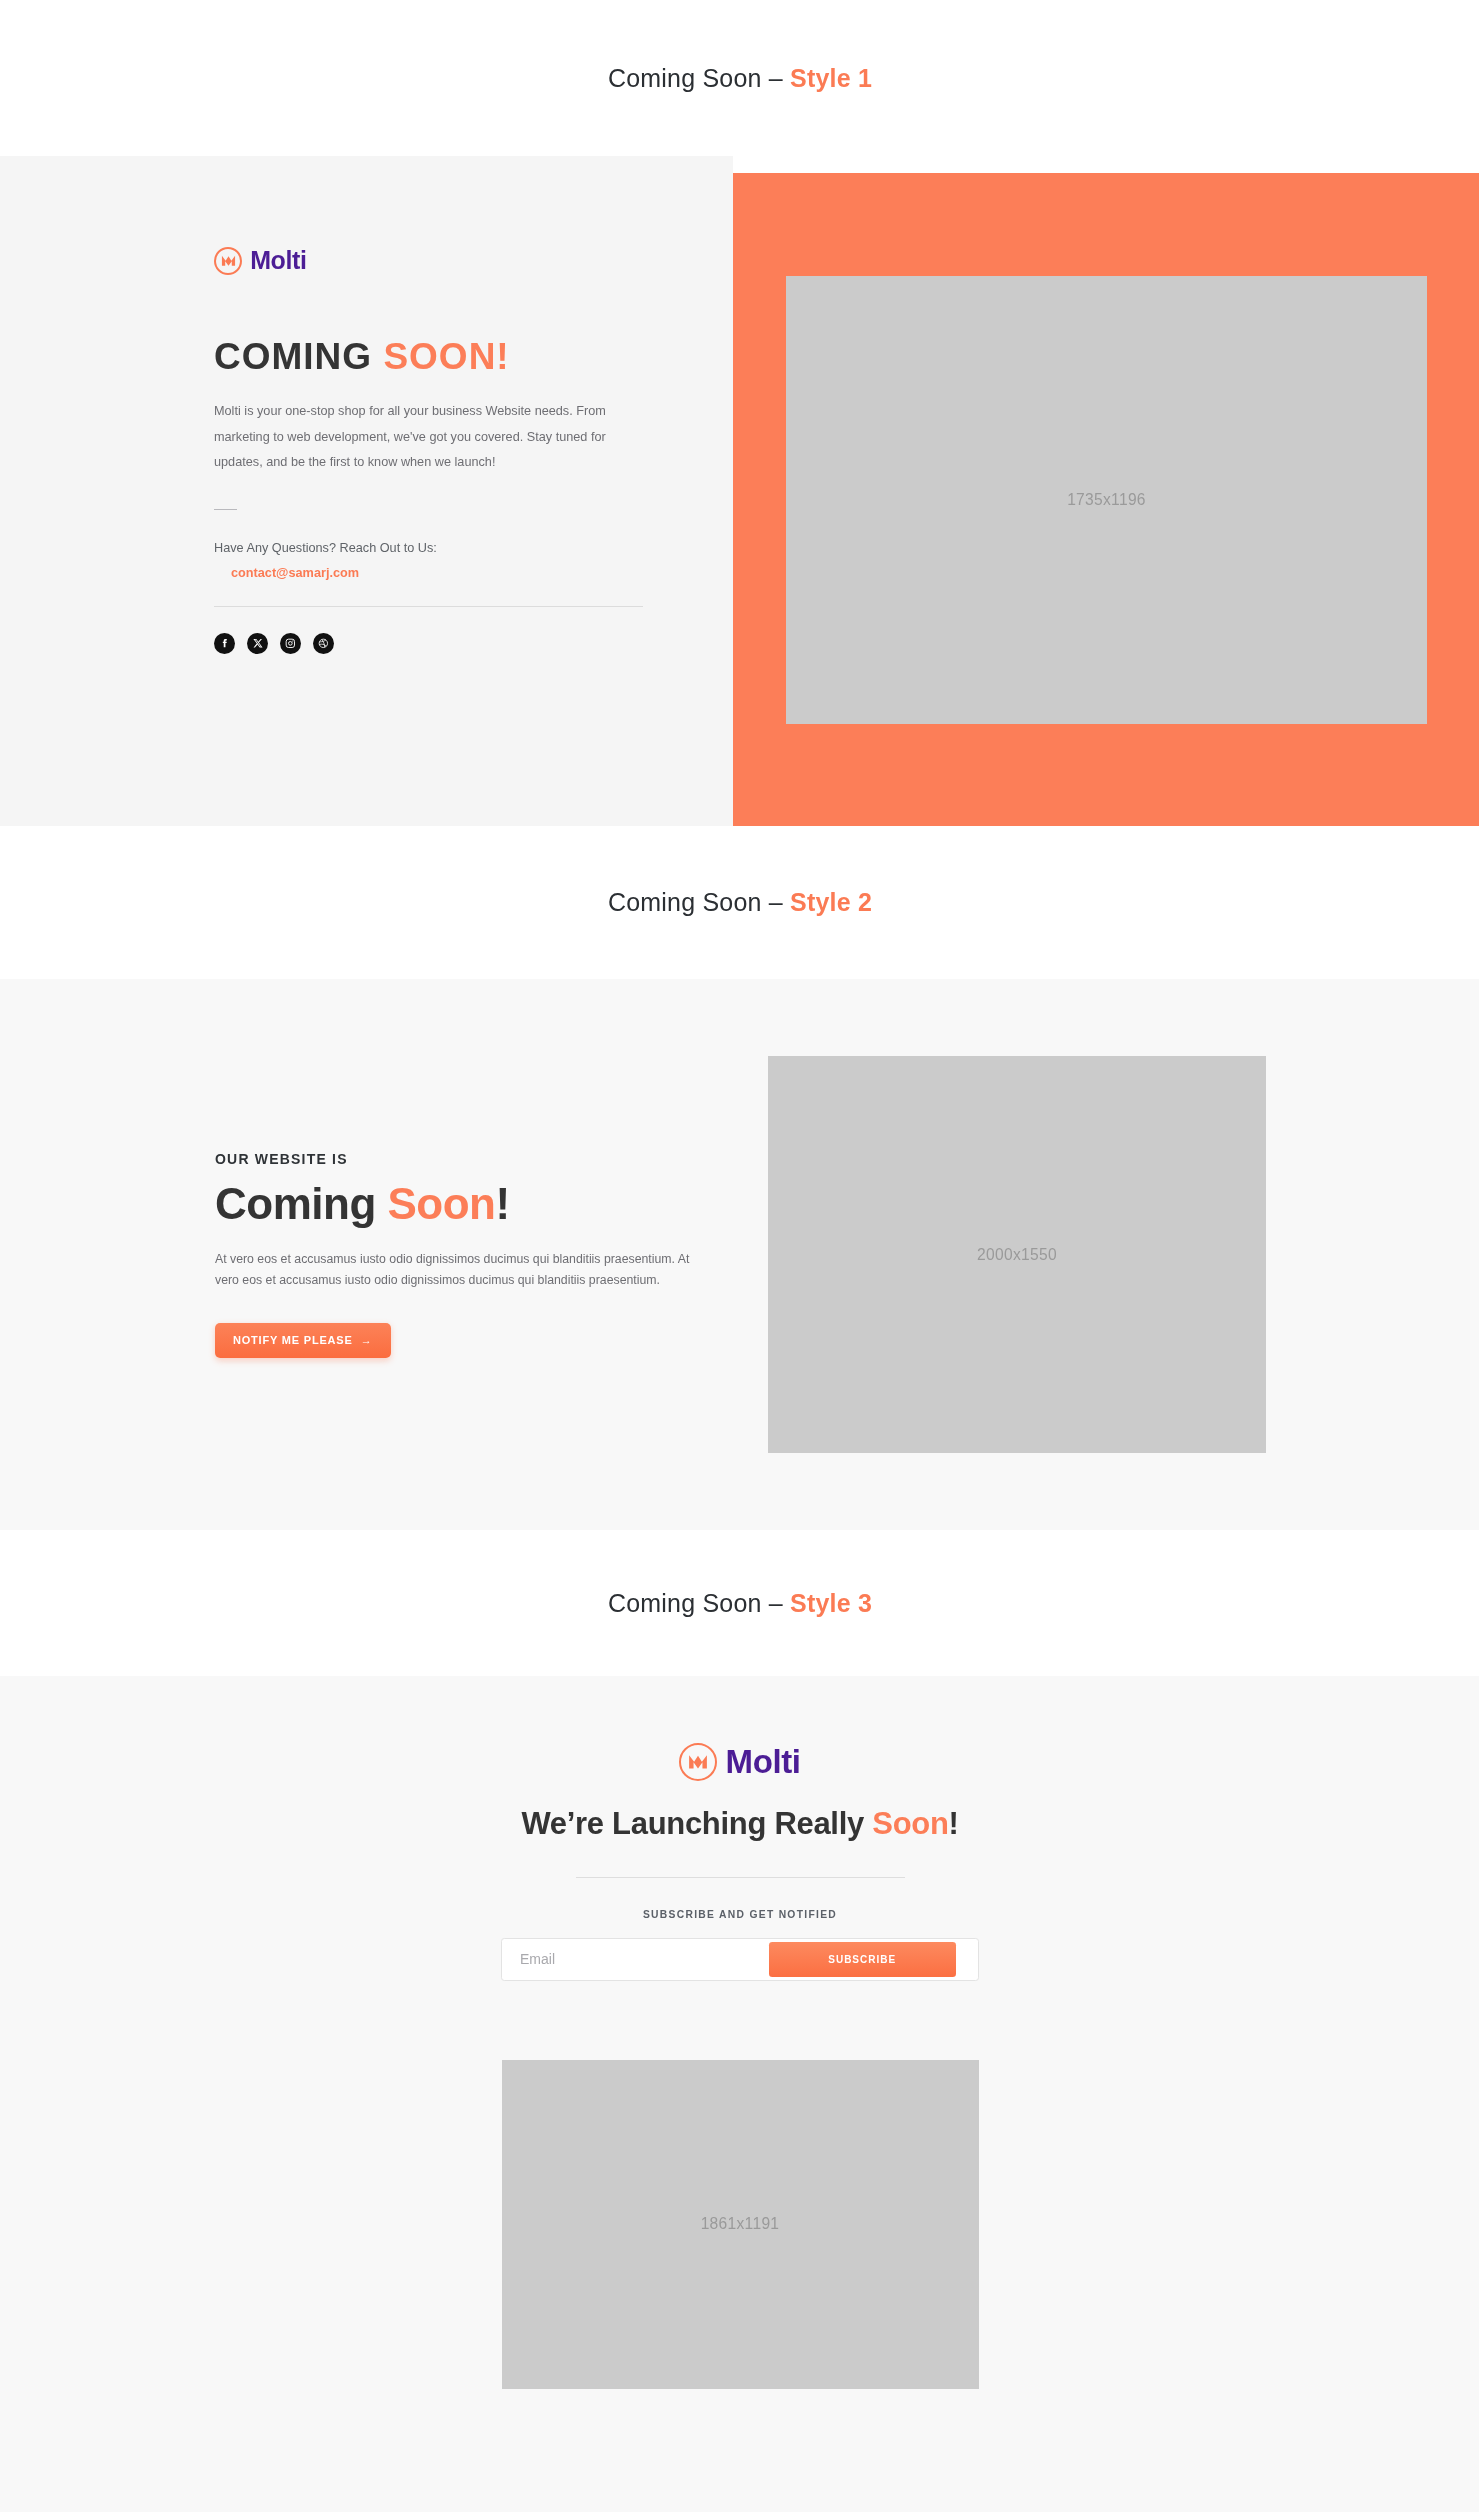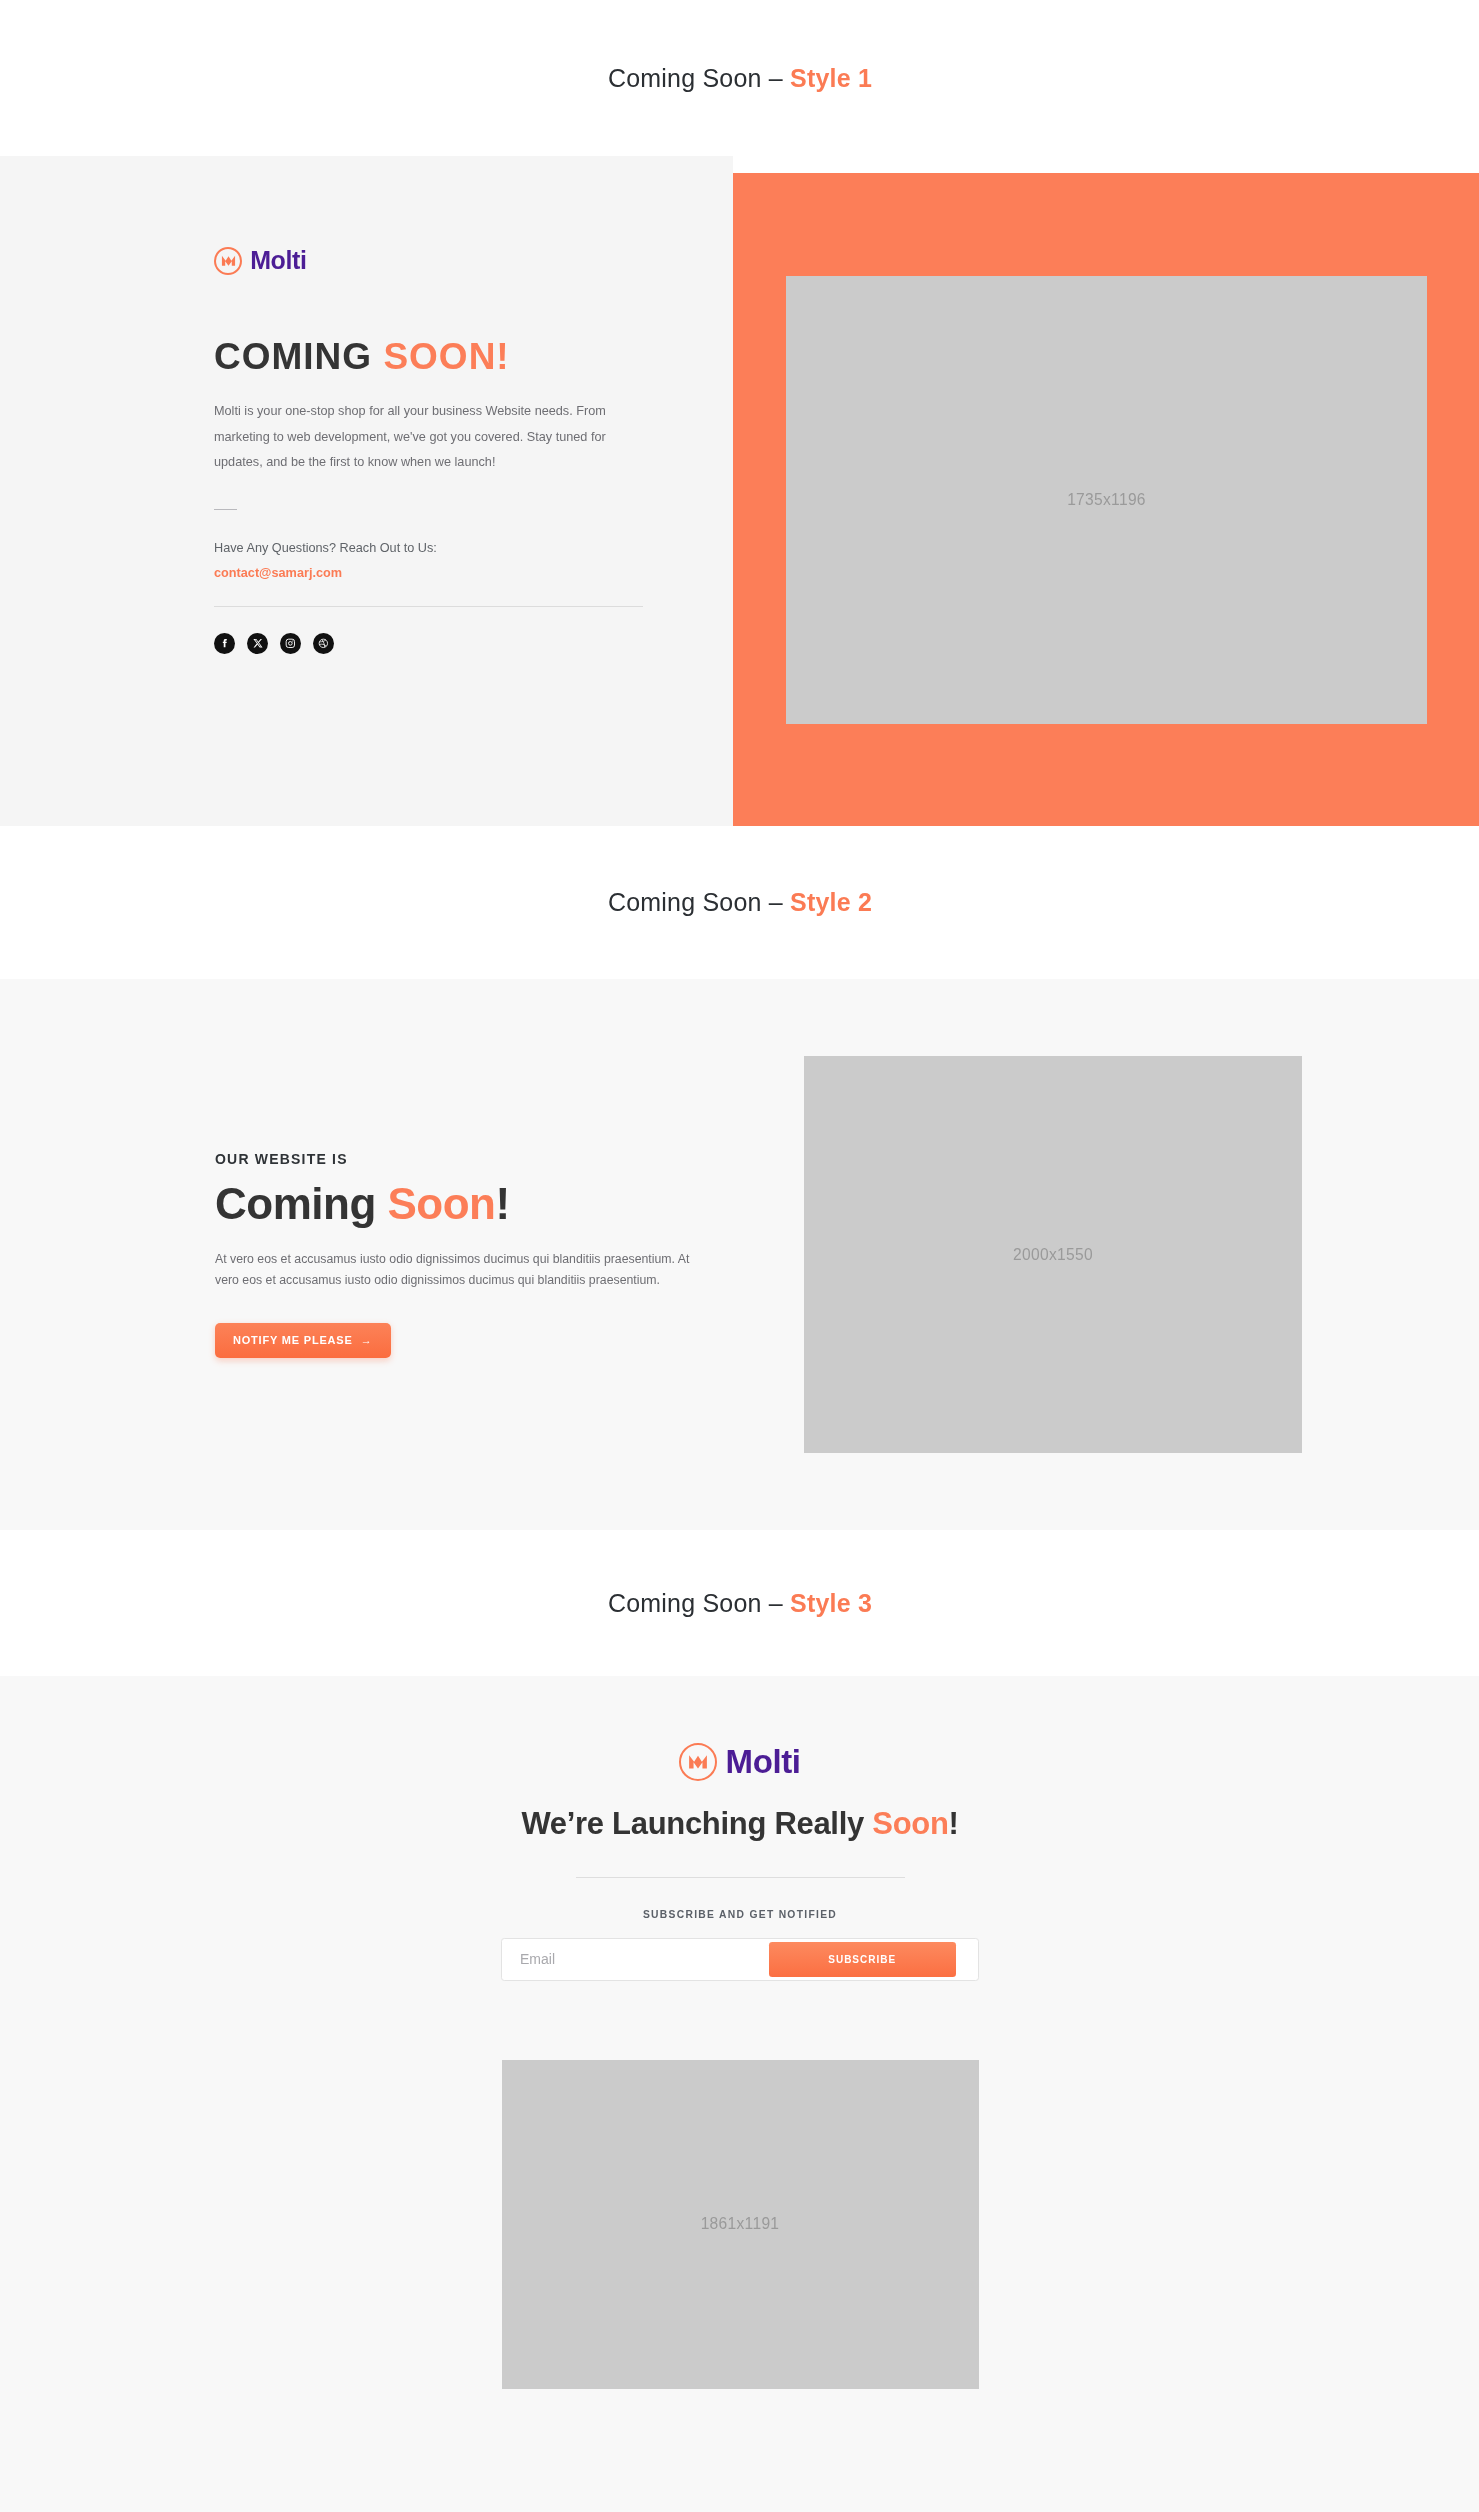--- a/index.html
+++ b/index.html
@@ -100,20 +100,21 @@
     font-size: 12.7px;
     color: #5f6368;
   }
   .s1-email {
     margin-top: 10.7px;
     font-size: 12.7px;
     font-weight: 700;
     color: #fb7b54;
     text-decoration: none;
     display: inline-block;
+    margin-left: 17px;
   }
 
   .s1-divider {
     margin-top: 26px;
     width: 429px;
     height: 0.8px;
     background: #dcdcdc;
   }
 
   .socials {
@@ -141,21 +142,20 @@
   }
   .s1-ph { width: 641px; height: 448px; }
 
   
   .style2 {
     background: #f8f8f8;
     height: 551px;
     display: flex;
     align-items: center;
     padding-left: 215px;
-    gap: 36px;
   }
   .s2-left { width: 510px; }
   .s2-eyebrow {
     font-size: 14px;
     font-weight: 700;
     letter-spacing: 1.2px;
     color: #2f3337;
   }
   .s2-heading {
     margin-top: 11.5px;

